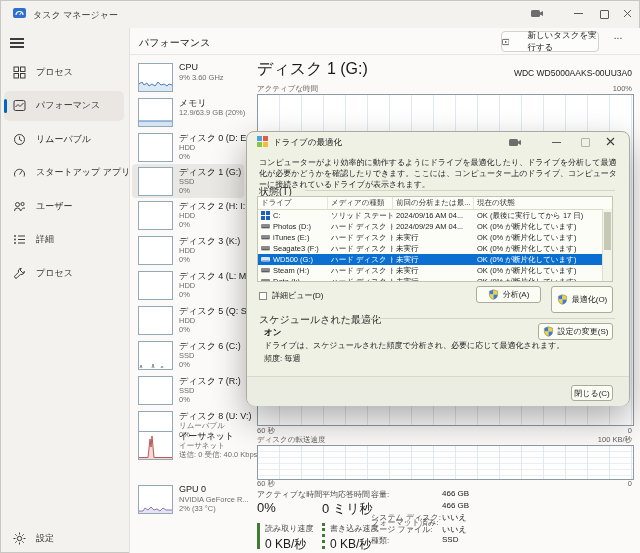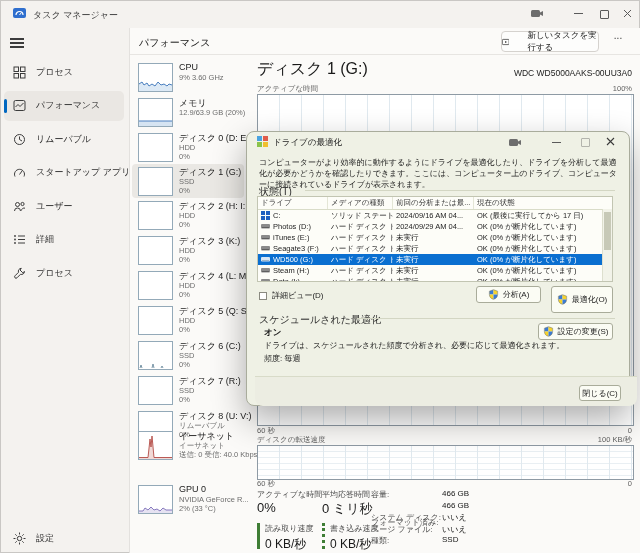--- a/index.html
+++ b/index.html
@@ -534,20 +534,20 @@
             <rect x="0" y="0" width="8" height="8" fill="#3a7bd5"></rect>
             <rect x="8" y="0" width="8" height="8" fill="#f6d32d"></rect>
             <rect x="0" y="8" width="8" height="8" fill="#f6d32d"></rect>
             <rect x="8" y="8" width="8" height="8" fill="#3a7bd5"></rect>
           </g>
         <path d="M8,1 L14,3.2 L14,8 C14,11.8 11.4,14.2 8,15 C4.6,14.2 2,11.8 2,8 L2,3.2 Z" fill="none" stroke="#6f7260" stroke-width="0.8"></path>
       </svg>
       <span>設定の変更(S)</span>
     </div>
 
-    <div class="abs" style="left:0;top:244px;width:382px;height:29px;background:#ecedе2;background:#ecede2;border-top:1px solid #d8dbc8;border-radius:0 0 8px 8px;margin-left:8px;">
+    <div class="abs" style="left:0;top:244px;width:382px;height:29px;background:#ecedе2;background:#ecede2;border-top:1px solid #d8dbc8;border-radius:0 0 8px 8px;">
       <div class="dlg-btn" style="left:324px;top:8px;width:42px;height:16px;">
         <span>閉じる(C)</span>
       </div>
     </div>
   </div>
 
 </div>
 
 </body></html>

